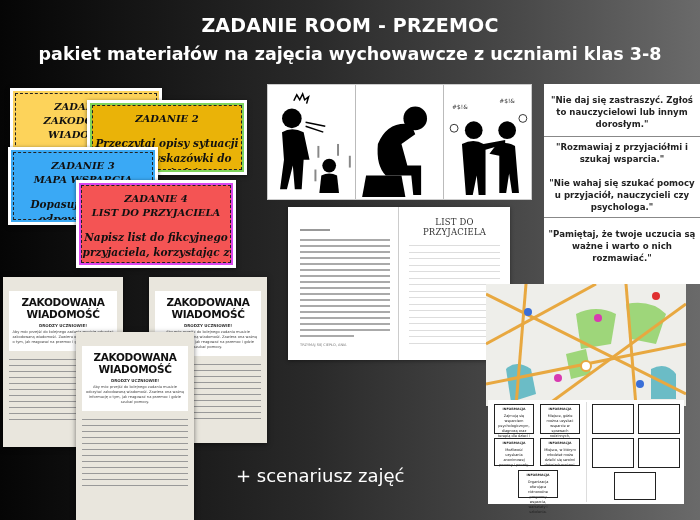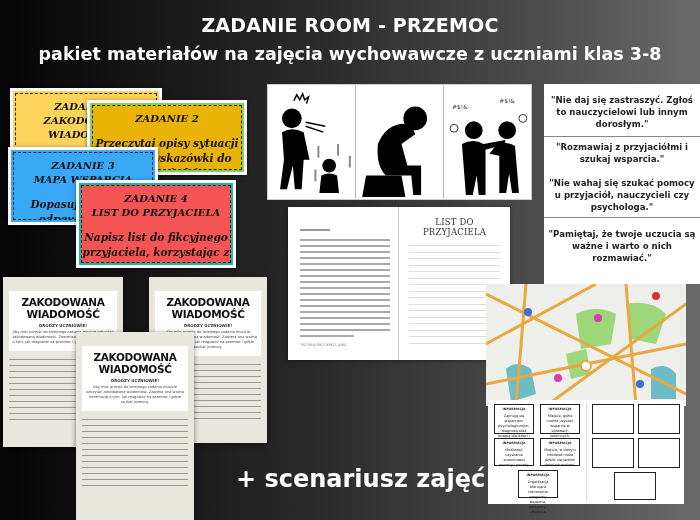--- a/index.html
+++ b/index.html
@@ -26,21 +26,21 @@
     color: #111; text-align: center; font-size: 10px; line-height: 14px;
     padding-top: 6px; overflow: hidden;
   }
   .card-inner .desc { margin-top: 10px; font-size: 10.5px; line-height: 15px; }
   .c1 { left: 10px; top: 88px; width: 152px; height: 72px; background: #fdd35a; }
   .c1 .card-inner { background: #fdd35a; }
   .c2 { left: 87px; top: 100px; width: 160px; height: 75px; background: #7fd45a; }
   .c2 .card-inner { background: #eab308; }
   .c3 { left: 8px; top: 147px; width: 150px; height: 78px; background: #3aa9f5; }
   .c3 .card-inner { background: #3aa9f5; }
-  .c4 { left: 76px; top: 180px; width: 160px; height: 88px; background: #14b8a6; }
+  .c4 { left: 76px; top: 180px; width: 160px; height: 88px; background: #d946ef; }
   .c4 .card-inner { background: #f45454; }
 
   .pictos {
     position: absolute; left: 267px; top: 84px; width: 265px; height: 116px;
     background: #fff; display: flex; border: 1px solid #ccc;
   }
   .picto { flex: 1; border-right: 1px solid #bbb; position: relative; }
   .picto:last-child { border-right: none; }
   .picto svg { position: absolute; left: 0; top: 0; width: 100%; height: 100%; }
 
@@ -94,21 +94,21 @@
     background: #fff; padding: 4px;
   }
   .ibox {
     position: absolute; border: 1.5px solid #222; background: #fff;
     font-size: 3.5px; text-align: center; padding: 2px; color: #222; line-height: 5px;
   }
   .ibox b { display: block; font-size: 3.2px; margin-bottom: 2px; }
 
   .scenario {
     position: absolute; left: 236px; top: 465px; color: #fff;
-    font-size: 24px; font-weight: bold;
+    font-size: 18px; font-weight: normal;
   }
 </style>
 </head>
 <body>
 
 <div class="title1">ZADANIE ROOM - PRZEMOC</div>
 <div class="title2">pakiet materiałów na zajęcia wychowawcze z uczniami klas 3-8</div>
 
 <div class="card c1">
   <div class="card-inner">

